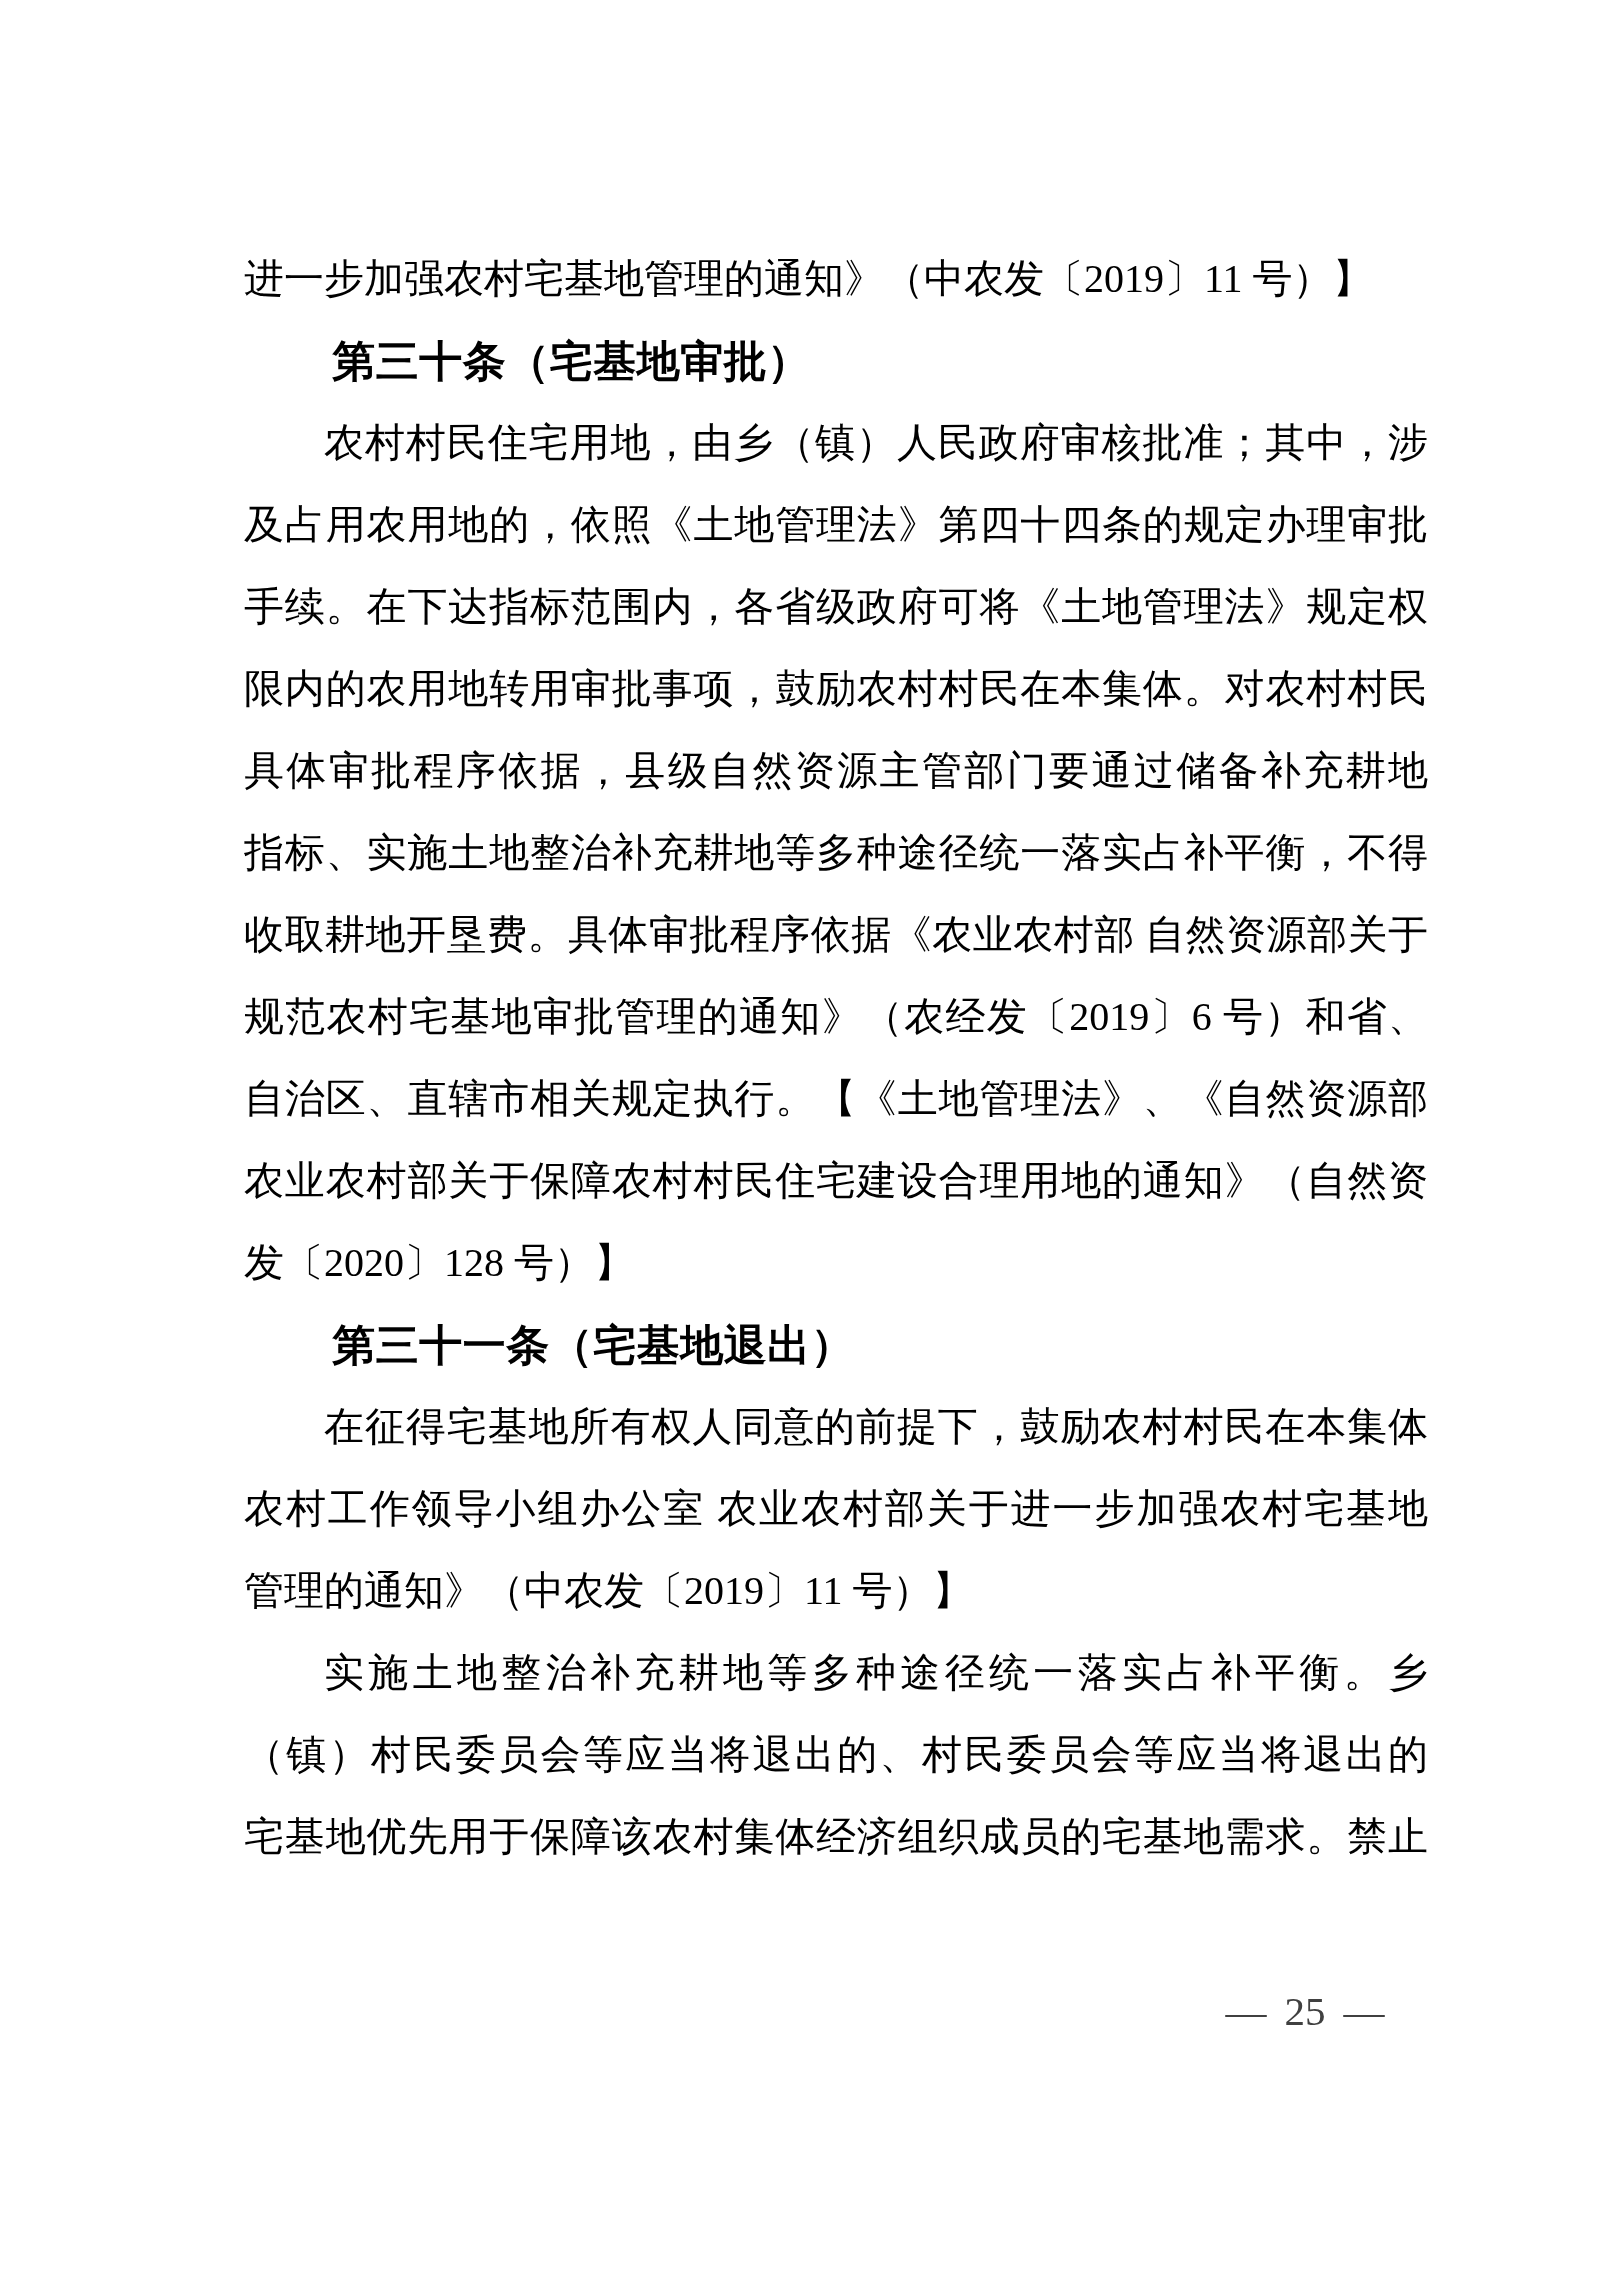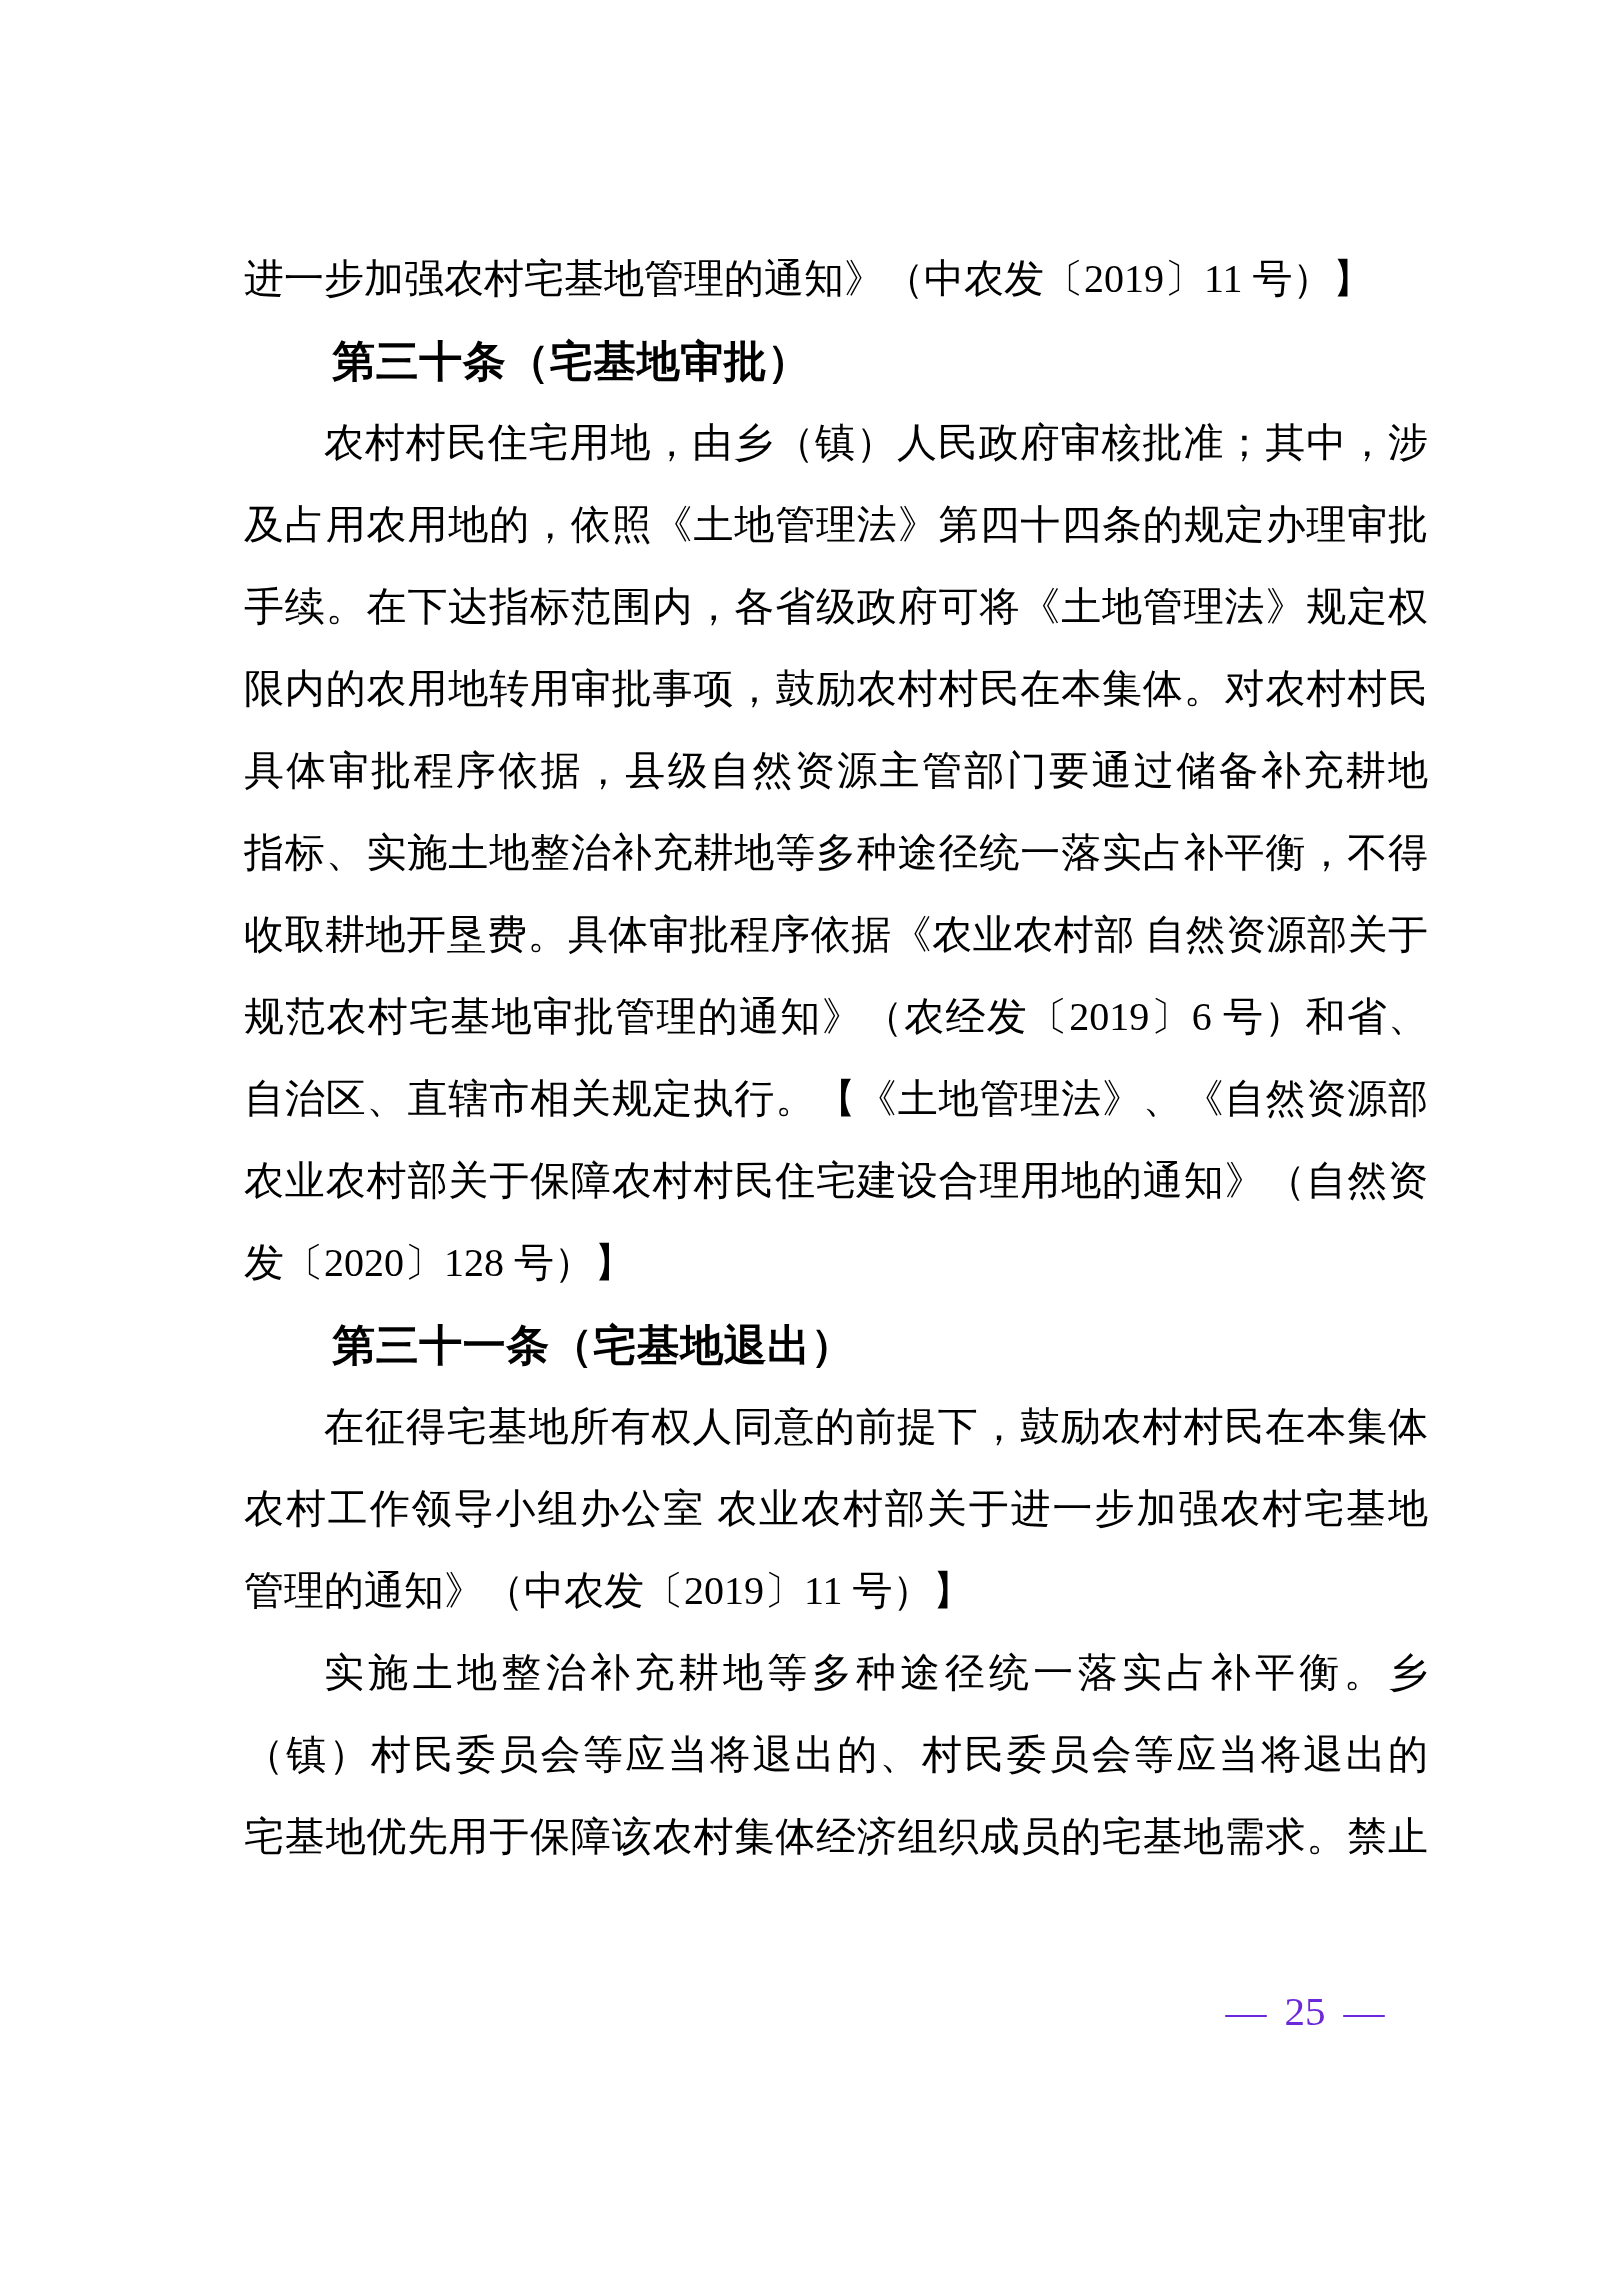--- a/index.html
+++ b/index.html
@@ -52,21 +52,21 @@
     letter-spacing: 0.5px;
   }
   .footer {
     position: absolute;
     left: 1197px;
     top: 1991px;
     width: 216px;
     font-family: "Liberation Serif", "DejaVu Serif", serif;
     font-size: 41px;
     line-height: 41px;
-    color: #6d28d9;
+    color: #404040;
     text-align: center;
     word-spacing: 7.8px;
     white-space: nowrap;
   }
 </style>
 </head>
 <body>
 
 <div class="page">
   <main class="text-block">

